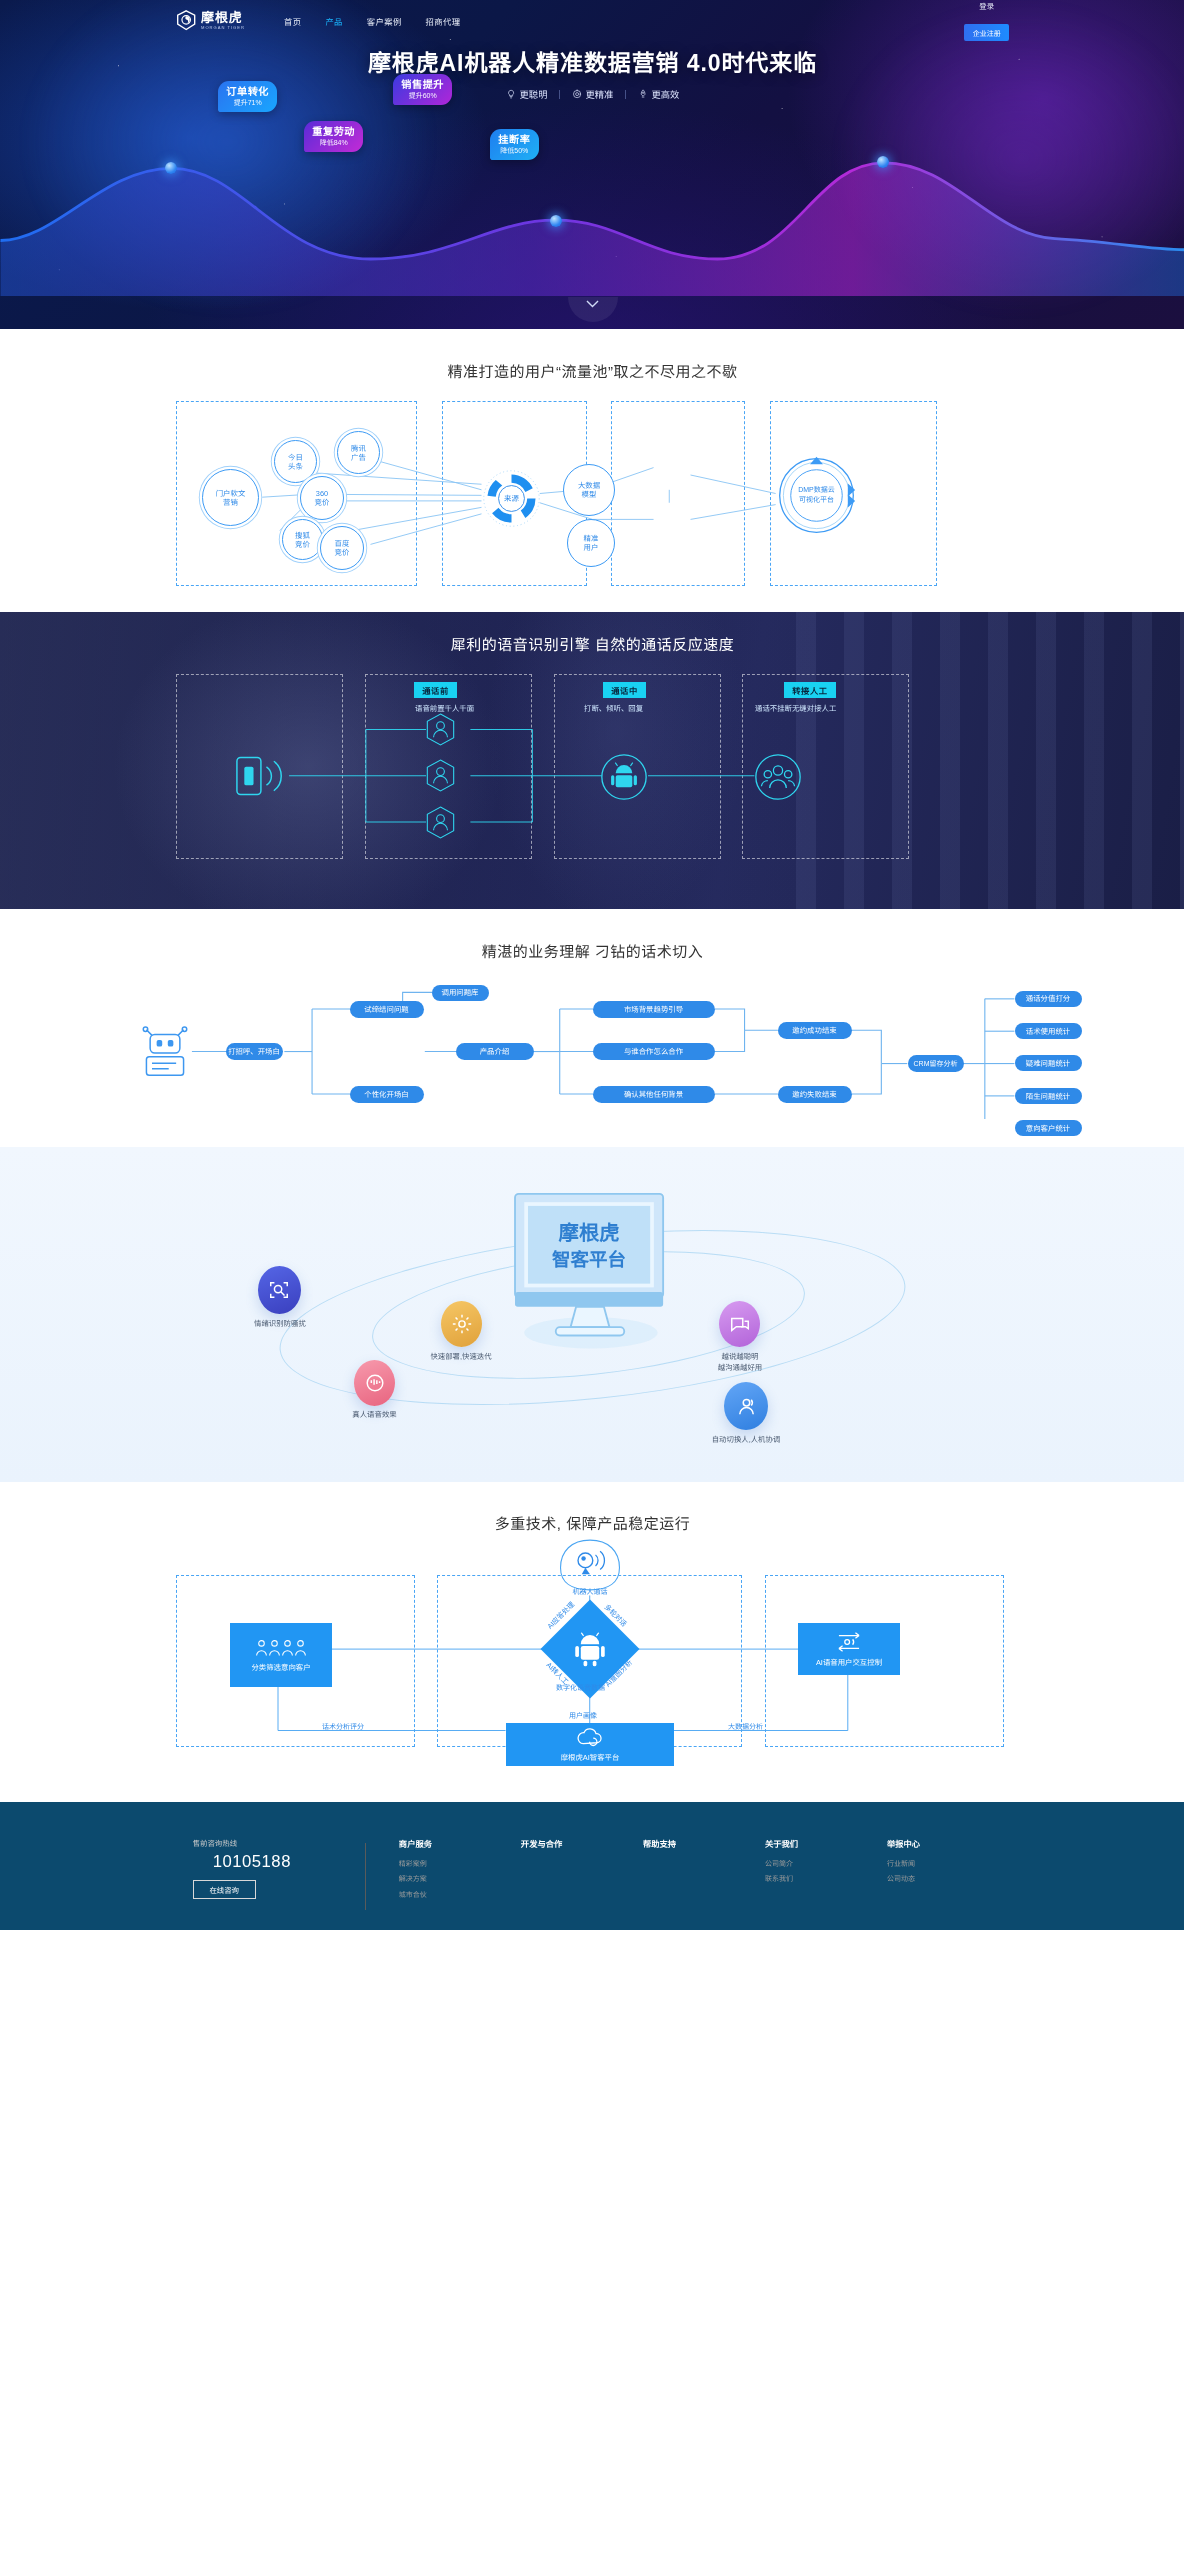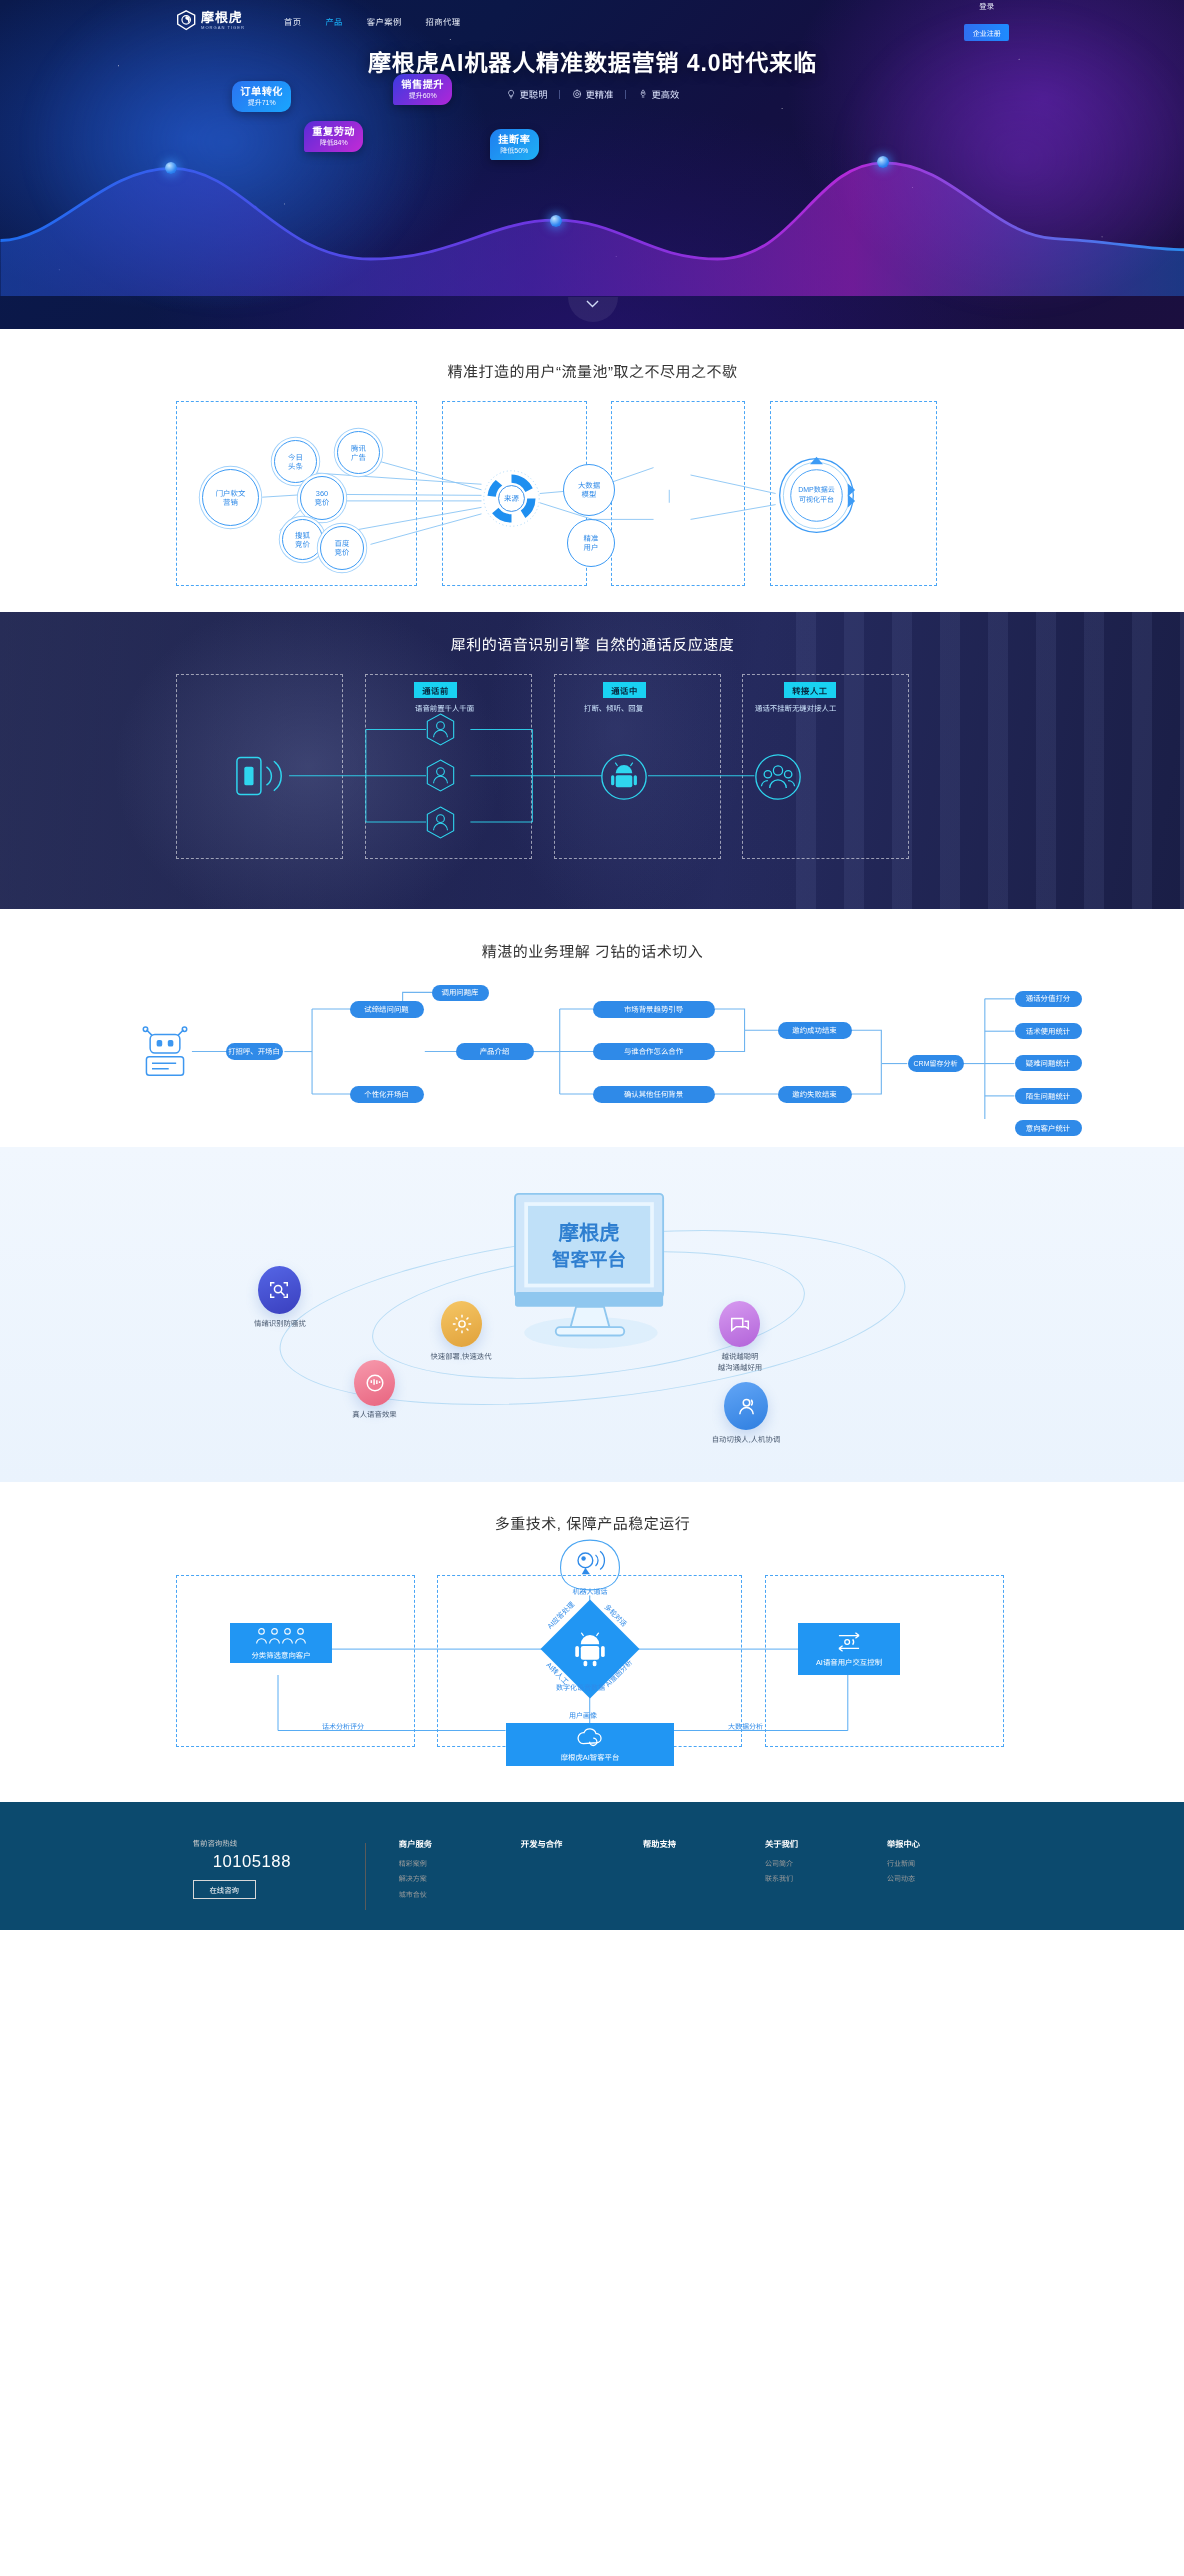--- a/index.html
+++ b/index.html
@@ -311,21 +311,21 @@
         <path d="M0,140 C60,140 110,62 185,62 C262,62 300,160 400,160 C490,160 530,118 600,118 C670,118 700,160 775,160 C860,160 880,56 955,56 C1030,56 1070,134 1140,138 C1200,141 1240,150 1280,150 L1280,200 L0,200 Z" fill="url(#wgFill)"></path>
         <path d="M0,140 C60,140 110,62 185,62 C262,62 300,160 400,160 C490,160 530,118 600,118 C670,118 700,160 775,160 C860,160 880,56 955,56 C1030,56 1070,134 1140,138 C1200,141 1240,150 1280,150" fill="none" stroke="url(#wgA)" stroke-width="3"></path>
       </svg>
       <div class="dot" style="left:165px; top:51px;"></div>
       <div class="dot" style="left:550px; top:104px;"></div>
       <div class="dot" style="left:877px; top:45px;"></div>
       <div class="dot" style="left:873px; top:45px; opacity:0;"></div>
       <div class="dot" style="left:861px; top:125px; opacity:0;"></div>
     </div>
 
-    <div class="tag blue" style="left:232px; top:81px;border-radius:10px;">
+    <div class="tag blue" style="left:218px; top:81px;">
       <div class="t1">订单转化</div>
       <div class="t2">提升71%</div>
     </div>
     <div class="tag purple" style="left:304px; top:121px;">
       <div class="t1">重复劳动</div>
       <div class="t2">降低84%</div>
     </div>
     <div class="tag violet" style="left:393px; top:74px;">
       <div class="t1">销售提升</div>
       <div class="t2">提升60%</div>
@@ -686,21 +686,21 @@
         <svg width="70" height="54" viewBox="0 0 76 58">
           <path d="M38 2 C58 2 70 14 70 32 C70 48 58 56 38 56 C18 56 6 48 6 32 C6 14 18 2 38 2Z" fill="none" stroke="#4aa5f2" stroke-width="1.2"></path>
           <circle cx="33" cy="24" r="8" fill="none" stroke="#2f8ae8" stroke-width="1.5"></circle>
           <circle cx="31" cy="22" r="2.4" fill="#2f8ae8"></circle>
           <path d="M33 32 l-4 7 h9z" fill="#2f8ae8"></path>
           <path d="M44 18 a8 8 0 0 1 0 12M49 14 a13 13 0 0 1 0 20" fill="none" stroke="#2f8ae8" stroke-width="1.4"></path>
         </svg>
         <div style="font-size:7px; color:#2f8ae8; margin-top:-9.3px;">机器人通话</div>
       </div>
 
-      <div class="bbox" style="left:54px; top:59px; width:102px; height:40px;">
+      <div class="bbox" style="left:54px; top:59px; width:102px; height:64px;">
         <svg width="52" height="18.5" viewBox="0 0 64 22" fill="none" stroke="#fff" stroke-width="1.3">
           <circle cx="8" cy="5" r="3.4"></circle>
             <path d="M2 20a6 6 0 0 1 12 0"></path>
           <circle cx="24" cy="5" r="3.4"></circle>
             <path d="M18 20a6 6 0 0 1 12 0"></path>
           <circle cx="40" cy="5" r="3.4"></circle>
             <path d="M34 20a6 6 0 0 1 12 0"></path>
           <circle cx="56" cy="5" r="3.4"></circle>
             <path d="M50 20a6 6 0 0 1 12 0"></path>
         </svg>

